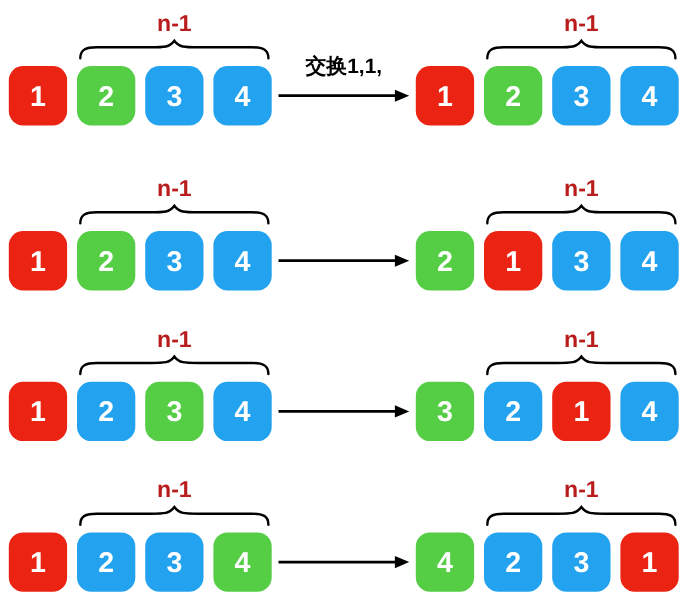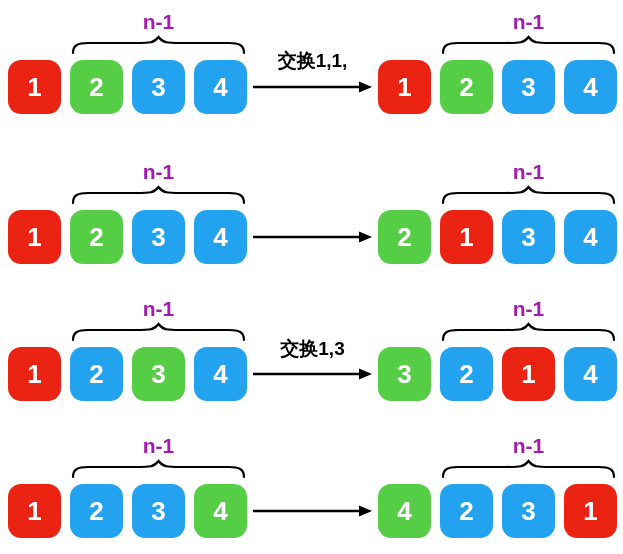--- a/index.html
+++ b/index.html
@@ -16,21 +16,21 @@
     column-gap:9px;
   }
   .array-group.left{margin-left:8px;}
   .array-group.right{margin-right:6px;}
   .brace-area{
     grid-column:2/5;grid-row:1;
     display:flex;flex-direction:column;align-items:center;
     margin-bottom:5px;
   }
   .brace-label{
-    font-size:21px;font-weight:bold;color:#a21caf;
+    font-size:21px;font-weight:bold;color:#b91c1c;
     margin-bottom:2px;line-height:1.1;
   }
   .brace-svg{display:block;width:177px;height:20px;}
   .cell{
     grid-row:2;width:53px;height:54px;border-radius:13px;
     display:flex;align-items:center;justify-content:center;
     color:#ffffff;font-size:26px;font-weight:bold;
   }
   .arrow-group{
     flex:1;align-self:flex-end;
@@ -124,23 +124,20 @@
         <svg class="brace-svg" viewBox="0 0 177 20">
           <path d="M3,18 C3,10 8,8 18,8 L66,8 C80,8 84,8 88.5,2 C93,8 97,8 111,8 L159,8 C169,8 174,10 174,18" fill="none" stroke="#000" stroke-width="2.2" stroke-linecap="round"></path>
         </svg>
       </div>
       <div class="cell" style="background: rgb(234, 35, 19);">1</div>
       <div class="cell" style="background: rgb(34, 162, 239);">2</div>
       <div class="cell" style="background: rgb(85, 206, 70);">3</div>
       <div class="cell" style="background: rgb(34, 162, 239);">4</div>
     </div>
     <div class="arrow-group">
-      <div class="arrow-label">
-        <div>交换1,3</div>
-      </div>
       <svg class="arrow-svg" viewBox="0 0 120 14">
         <line x1="0" y1="7" x2="107" y2="7" stroke="#000" stroke-width="2.5"></line>
         <polygon points="106,1.5 119,7 106,12.5" fill="#000"></polygon>
       </svg>
     </div>
     <div class="array-group right">
       <div class="brace-area">
         <div class="brace-label">n-1</div>
         <svg class="brace-svg" viewBox="0 0 177 20">
           <path d="M3,18 C3,10 8,8 18,8 L66,8 C80,8 84,8 88.5,2 C93,8 97,8 111,8 L159,8 C169,8 174,10 174,18" fill="none" stroke="#000" stroke-width="2.2" stroke-linecap="round"></path>

